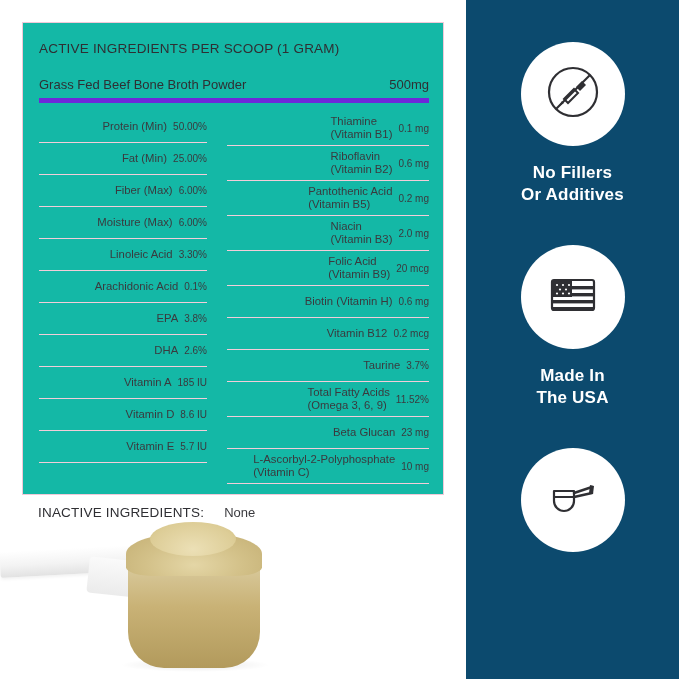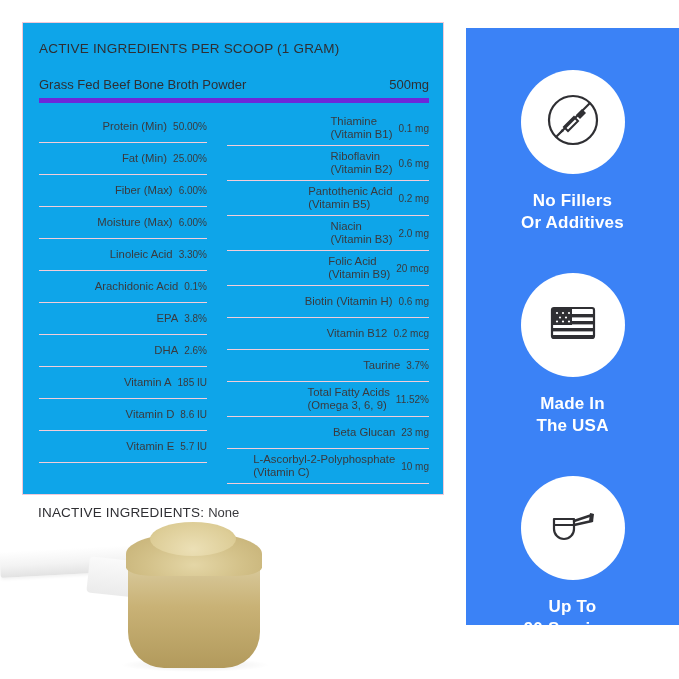--- a/index.html
+++ b/index.html
@@ -31,21 +31,21 @@
     background: #ffffff;
   }
 
   .table-card {
     position: absolute;
     left: 22px;
     top: 22px;
     width: 422px;
     height: 473px;
     border: 1px solid #f0c9d8;
-    background: #0ea5e9;
+    background: #14b8a6;
     box-sizing: border-box;
   }
 
   .card-title {
     position: absolute;
     left: 16px;
     top: 18px;
     font-size: 13.5px;
     letter-spacing: 0.2px;
     color: #2f2f33;
@@ -123,20 +123,21 @@
     left: 38px;
     top: 505px;
     font-size: 13.5px;
     color: #2f2f33;
     letter-spacing: 0.2px;
   }
   .inactive .val {
     font-size: 13px;
     color: #3a3a3e;
     letter-spacing: 0;
+    margin-left: 16px;
   }
 
   
   .scoop-wrap {
     position: absolute;
     left: 0;
     top: 520px;
     width: 466px;
     height: 159px;
     overflow: hidden;
@@ -197,23 +198,22 @@
     height: 14px;
     background: radial-gradient(ellipse at 50% 50%, rgba(0,0,0,0.10) 0%, rgba(0,0,0,0) 70%);
   }
 
   
   .right-panel {
     position: absolute;
     left: 466px;
     top: 0;
     width: 213px;
-    height: 597px;
-    background: #3b82f6;
-    margin-top: 28px;
+    height: 679px;
+    background: #0c4a6e;
   }
   .feature {
     position: absolute;
     width: 213px;
     text-align: center;
   }
   .feature-1 { top: 42px; }
   .feature-2 { top: 245px; }
   .feature-3 { top: 448px; }
 
@@ -416,20 +416,16 @@
         <span>
           <svg width="58" height="58" viewBox="0 0 58 58">
             <path d="M10 22 H30 V32 a10 10 0 0 1 -10 10 H20 a10 10 0 0 1 -10 -10 Z" fill="none" stroke="#2f2f33" stroke-width="2.2" stroke-linejoin="round"></path>
             <line x1="10" y1="28" x2="30" y2="28" stroke="#2f2f33" stroke-width="2"></line>
             <path d="M30 24 L48 18" stroke="#2f2f33" stroke-width="2.4" stroke-linecap="round"></path>
             <path d="M30 28 L48 24" stroke="#2f2f33" stroke-width="2.4" stroke-linecap="round"></path>
             <path d="M46 16 L50 17 L49 25 L45 24 Z" fill="#2f2f33"></path>
           </svg>
         </span>
       </div>
-      <div class="feature-label">
-        <span>Up To</span>
-        <span>90 Servings</span>
-      </div>
     </div>
 
   </div>
 </div>
 
 </body></html>

